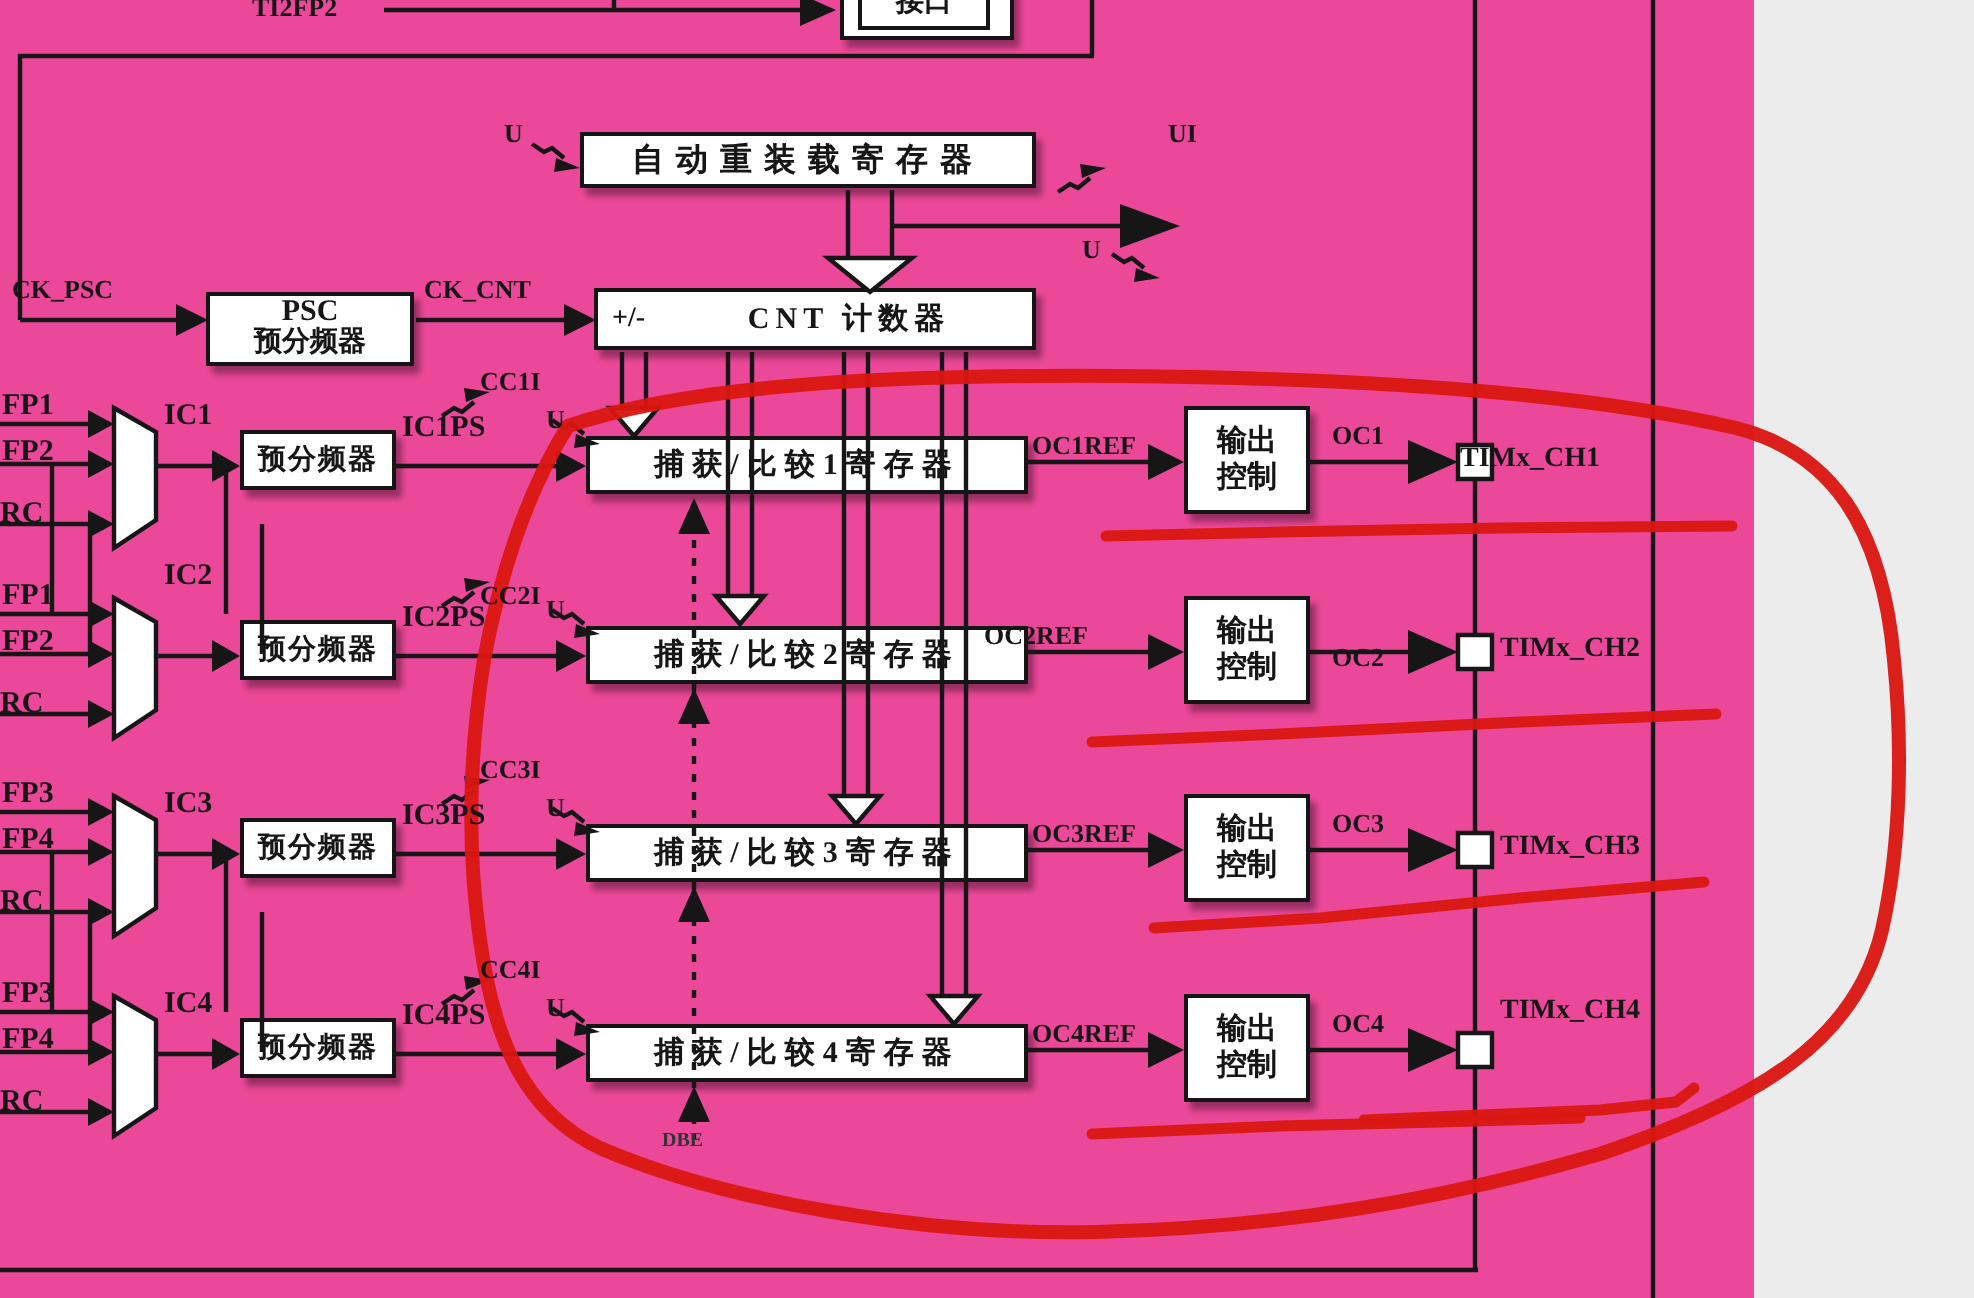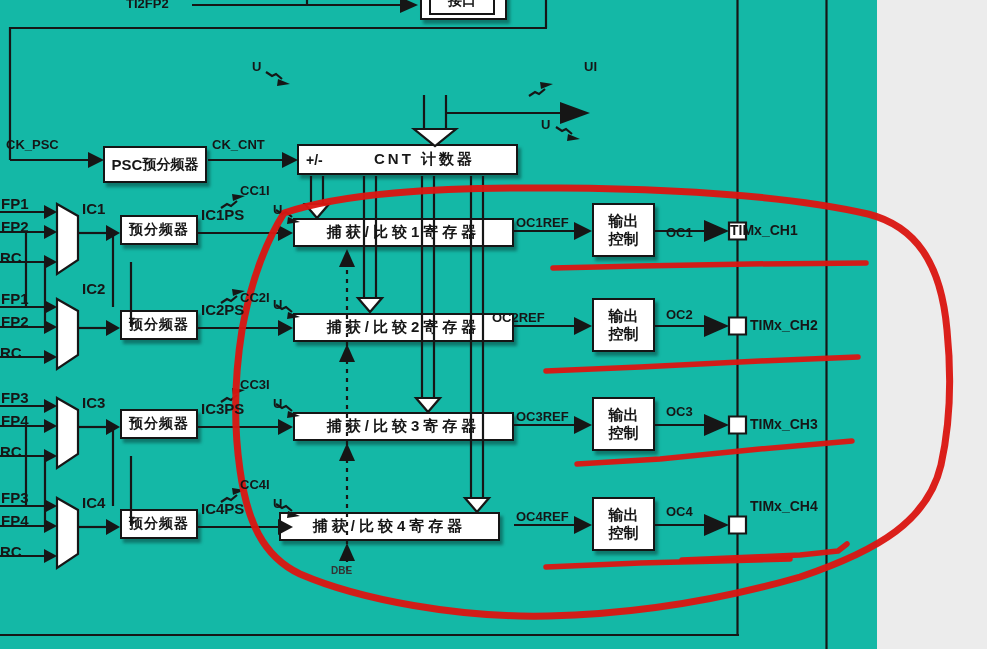--- a/index.html
+++ b/index.html
@@ -1,17 +1,17 @@
 <!DOCTYPE html>
 <html><head>
 <meta charset="utf-8">
 <style>
   html,body{margin:0;padding:0;background:#fff;}
-  #stage{position:relative;width:987px;height:649px;background:#14b8a6;overflow:hidden;
-         font-family:Liberation Sans, sans-serif;filter:blur(0.3px);}
+  #stage{position:relative;width:987px;height:649px;background:#ec4899;overflow:hidden;
+         font-family:Liberation Serif, serif;filter:blur(0.3px);}
   .lbl{position:absolute;font-weight:bold;color:#161616;white-space:nowrap;z-index:10;line-height:1.05;}
   .s13{font-size:13px;} .s14{font-size:14px;} .s15{font-size:15px;}
   .box{position:absolute;background:#fff;border:2px solid #151515;
        box-shadow:3px 4px 3px rgba(0,0,0,0.35);z-index:1;}
   .bt{position:absolute;left:0;top:0;right:0;bottom:0;display:flex;align-items:center;
       justify-content:center;font-weight:bold;color:#161616;text-align:center;}
   .row{position:absolute;left:0;width:987px;height:112px;}
   #art{position:absolute;left:0;top:0;z-index:5;pointer-events:none;}
   #art path,#art rect{stroke:#161616;stroke-width:2.2;fill:none;}
   #art .f{fill:#161616;stroke:none;}
@@ -28,26 +28,29 @@
 
   <div id="graystrip" style="left:877px;width:110px;background:#ececec;"></div>
 
   <div class="lbl s13" style="left:126px;top:-3px">TI2FP2</div>
   <div class="box" style="left:420px;top:-8px;width:83px;height:24px"></div>
   <div class="box clipbox" style="left:429px;top:-6px;width:62px;height:17px;box-shadow:none">
     <div class="bt s14" style="top:-7px">接口</div>
   </div>
 
   <div class="lbl s13" style="left:252px;top:60px">U</div>
+  <div class="box" style="left:290px;top:66px;width:224px;height:24px">
+    <div class="bt" style="font-size:16px;letter-spacing:6px">自动重装载寄存器</div>
+  </div>
   <div class="lbl s13" style="left:584px;top:60px">UI</div>
   <div class="lbl s13" style="left:541px;top:118px">U</div>
 
   <div class="lbl s13" style="left:6px;top:138px">CK_PSC</div>
   <div class="box" style="left:103px;top:146px;width:100px;height:33px">
-    <div class="bt" style="flex-direction:row;line-height:1.05">
+    <div class="bt" style="flex-direction:column;line-height:1.05">
       <span class="s15">PSC</span>
       <span class="s14">预分频器</span>
     </div>
   </div>
   <div class="lbl s13" style="left:212px;top:138px">CK_CNT</div>
   <div class="box" style="left:297px;top:144px;width:217px;height:27px">
     <div class="bt s14" style="justify-content:flex-start;padding-left:7px">+/-</div>
     <div class="bt s15" style="padding-left:34px;letter-spacing:3px">CNT 计数器</div>
   </div>
 
@@ -68,21 +71,21 @@
     <div class="box" style="left:293px;top:38px;width:217px;height:25px">
       <div class="bt s15" style="letter-spacing:4px">捕获/比较1寄存器</div>
     </div>
     <div class="lbl s13" style="left:516px;top:36px">OC1REF</div>
     <div class="box" style="left:592px;top:23px;width:59px;height:50px;border-width:2.5px">
       <div class="bt s15" style="flex-direction:column;line-height:1.2">
         <span>输出</span>
         <span>控制</span>
       </div>
     </div>
-    <div class="lbl s13" style="left:666px;top:46px">OC1</div>
+    <div class="lbl s13" style="left:666px;top:31px">OC1</div>
     <div class="lbl s14" style="left:730px;top:43px">TIMx_CH1</div>
   </div>
 
   <div class="row" style="top: 275px;">
     <div class="lbl s15" style="left:1px;top:16px">FP1</div>
     <div class="lbl s15" style="left:1px;top:39px">FP2</div>
     <div class="lbl s15" style="left:0px;top:70px">RC</div>
     <div class="lbl s15" style="left:82px;top:6px">IC2</div>
     <div class="box" style="left:120px;top:35px;width:74px;height:26px">
       <div class="bt s14" style="letter-spacing:1px">预分频器</div>
@@ -93,21 +96,21 @@
     <div class="box" style="left:293px;top:38px;width:217px;height:25px">
       <div class="bt s15" style="letter-spacing:4px">捕获/比较2寄存器</div>
     </div>
     <div class="lbl s13" style="left:492px;top:36px">OC2REF</div>
     <div class="box" style="left:592px;top:23px;width:59px;height:50px;border-width:2.5px">
       <div class="bt s15" style="flex-direction:column;line-height:1.2">
         <span>输出</span>
         <span>控制</span>
       </div>
     </div>
-    <div class="lbl s13" style="left:666px;top:33px">OC2</div>
+    <div class="lbl s13" style="left:666px;top:47px">OC2</div>
     <div class="lbl s14" style="left:750px;top:43px">TIMx_CH2</div>
   </div>
 
   <div class="row" style="top: 374px;">
     <div class="lbl s15" style="left:1px;top:16px">FP3</div>
     <div class="lbl s15" style="left:1px;top:39px">FP4</div>
     <div class="lbl s15" style="left:0px;top:70px">RC</div>
     <div class="lbl s15" style="left:82px;top:21px">IC3</div>
     <div class="box" style="left:120px;top:35px;width:74px;height:26px">
       <div class="bt s14" style="letter-spacing:1px">预分频器</div>
@@ -133,21 +136,21 @@
     <div class="lbl s15" style="left:1px;top:16px">FP3</div>
     <div class="lbl s15" style="left:1px;top:39px">FP4</div>
     <div class="lbl s15" style="left:0px;top:70px">RC</div>
     <div class="lbl s15" style="left:82px;top:21px">IC4</div>
     <div class="box" style="left:120px;top:35px;width:74px;height:26px">
       <div class="bt s14" style="letter-spacing:1px">预分频器</div>
     </div>
     <div class="lbl s15" style="left:201px;top:27px">IC4PS</div>
     <div class="lbl s13" style="left:240px;top:4px">CC4I</div>
     <div class="lbl s13" style="left:273px;top:23px">U</div>
-    <div class="box" style="left:279px;top:38px;width:217px;height:25px">
+    <div class="box" style="left:293px;top:38px;width:217px;height:25px">
       <div class="bt s15" style="letter-spacing:4px">捕获/比较4寄存器</div>
     </div>
     <div class="lbl s13" style="left:516px;top:36px">OC4REF</div>
     <div class="box" style="left:592px;top:23px;width:59px;height:50px;border-width:2.5px">
       <div class="bt s15" style="flex-direction:column;line-height:1.2">
         <span>输出</span>
         <span>控制</span>
       </div>
     </div>
     <div class="lbl s13" style="left:666px;top:31px">OC4</div>

